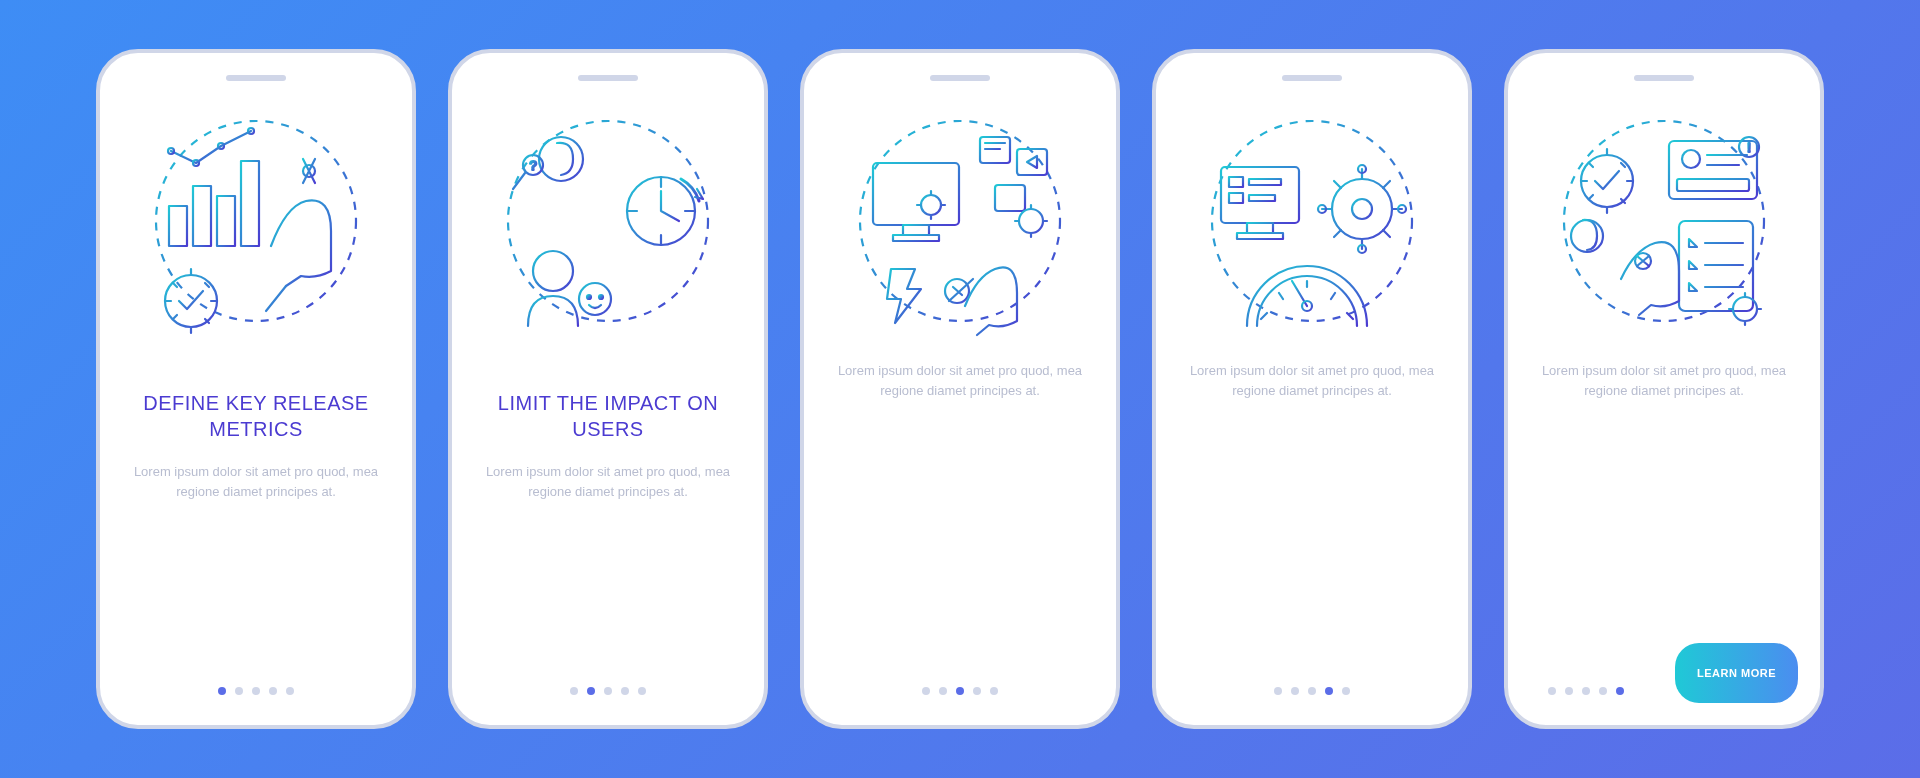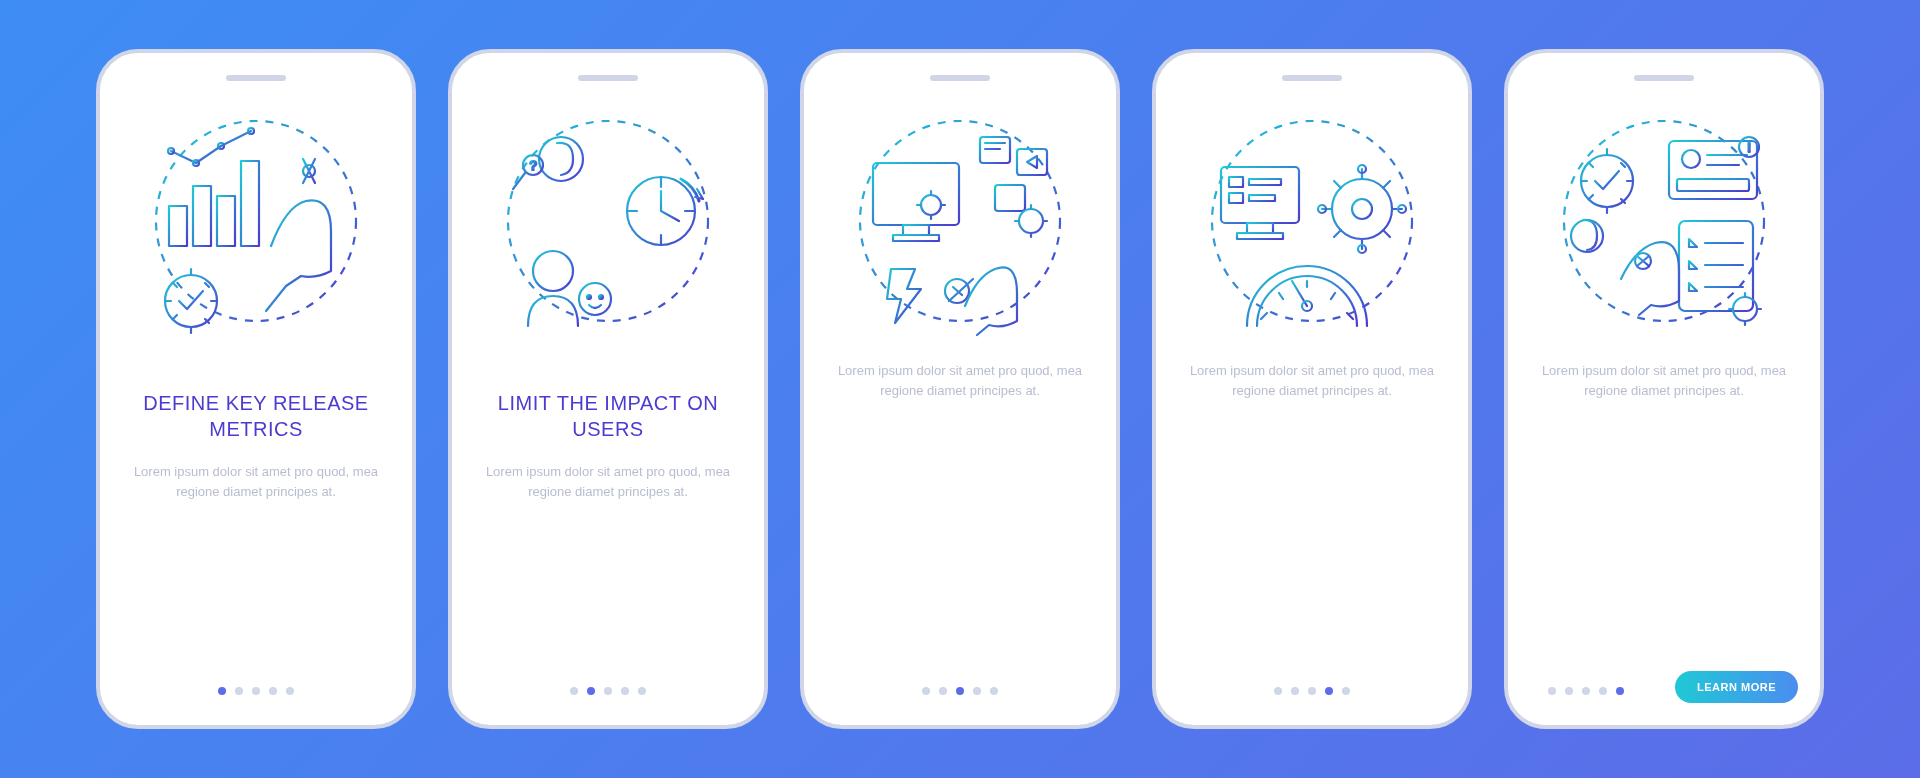--- a/index.html
+++ b/index.html
@@ -6,21 +6,21 @@
 body{background:linear-gradient(135deg,#3e8df5 0%,#5b6de8 100%);width:1920px;height:778px;display:flex;align-items:center;justify-content:center;font-family:Arial,sans-serif;gap:32px}
 .phone{width:320px;height:680px;background:#fff;border-radius:42px;border:4px solid #d0d6e8;position:relative;padding:22px 24px 28px;display:flex;flex-direction:column;align-items:center}
 .speaker{width:60px;height:6px;background:#d0d6e8;border-radius:6px;margin-bottom:20px}
 .illus{width:250px;height:260px;display:flex;align-items:center;justify-content:center;flex-shrink:0}
 .illus svg{width:100%;height:100%}
 .title{color:#4b3bd1;font-size:20px;font-weight:400;text-align:center;line-height:1.3;letter-spacing:.5px;margin:29px 0 20px}
 .desc{color:#b8bdd0;font-size:13px;text-align:center;line-height:1.55;padding:0 8px}
 .dots{display:flex;gap:9px;position:absolute;bottom:30px;left:50%;transform:translateX(-50%)}
 .dot{width:8px;height:8px;border-radius:50%;background:#d0d6e8}
 .dot.active{background:#5b6de8}
-.cta{position:absolute;bottom:22px;right:22px;background:linear-gradient(90deg,#1fc9d6,#4b8df0);color:#fff;border:none;padding:10px 22px;border-radius:24px;font-size:11px;font-weight:700;letter-spacing:.5px;cursor:pointer}
+.cta{position:absolute;bottom:22px;right:22px;background:linear-gradient(90deg,#1fc9d6,#4b8df0);color:#fff;border:none;padding:24px 22px;border-radius:24px;font-size:11px;font-weight:700;letter-spacing:.5px;cursor:pointer}
 .phone.hascta .dots{left:40px;transform:none}
 .dash{fill:none;stroke:url(#g);stroke-width:2.2;stroke-dasharray:8 8}
 .sl{fill:none;stroke:url(#g);stroke-width:2.2;stroke-linecap:round;stroke-linejoin:round}
 </style>
 </head>
 <body>
 
 <svg width="0" height="0" style="position:absolute">
     <defs>
       <linearGradient id="g" x1="0" y1="0" x2="1" y2="1">

